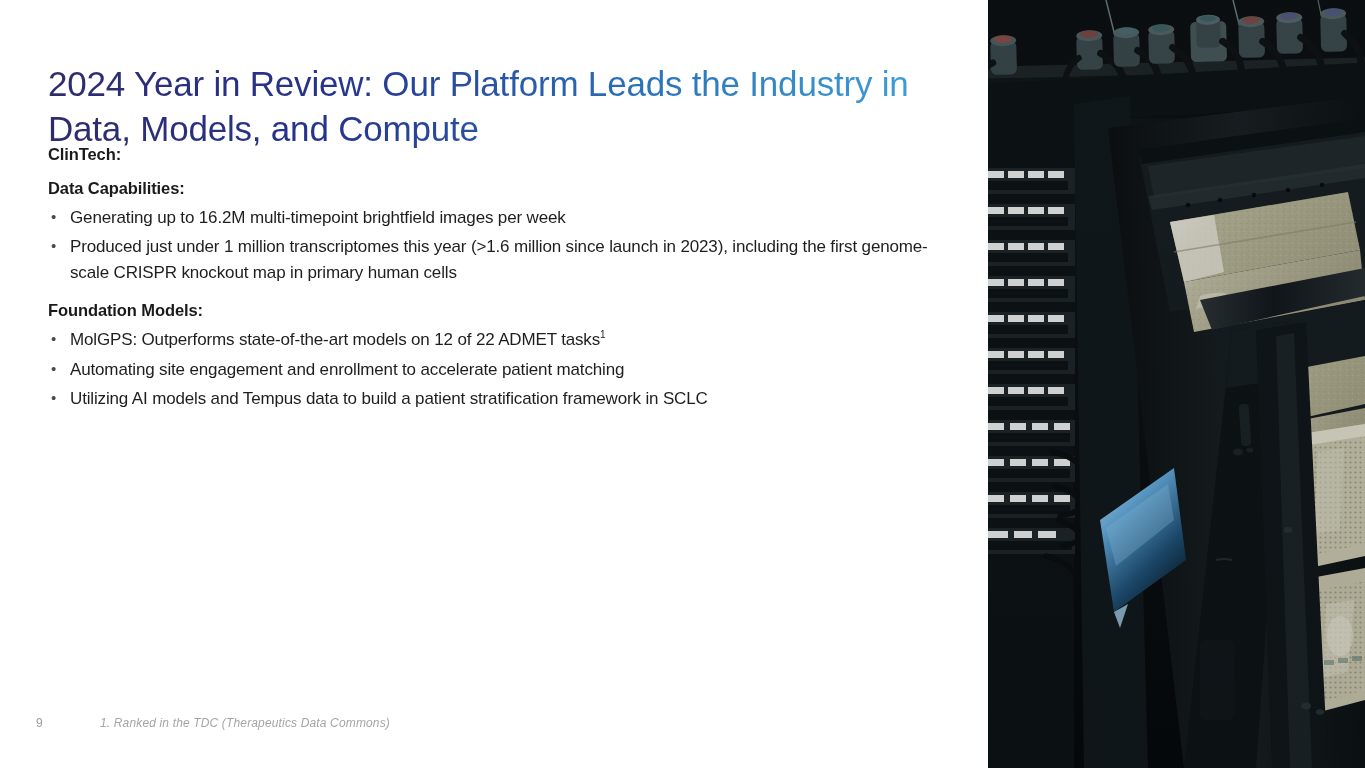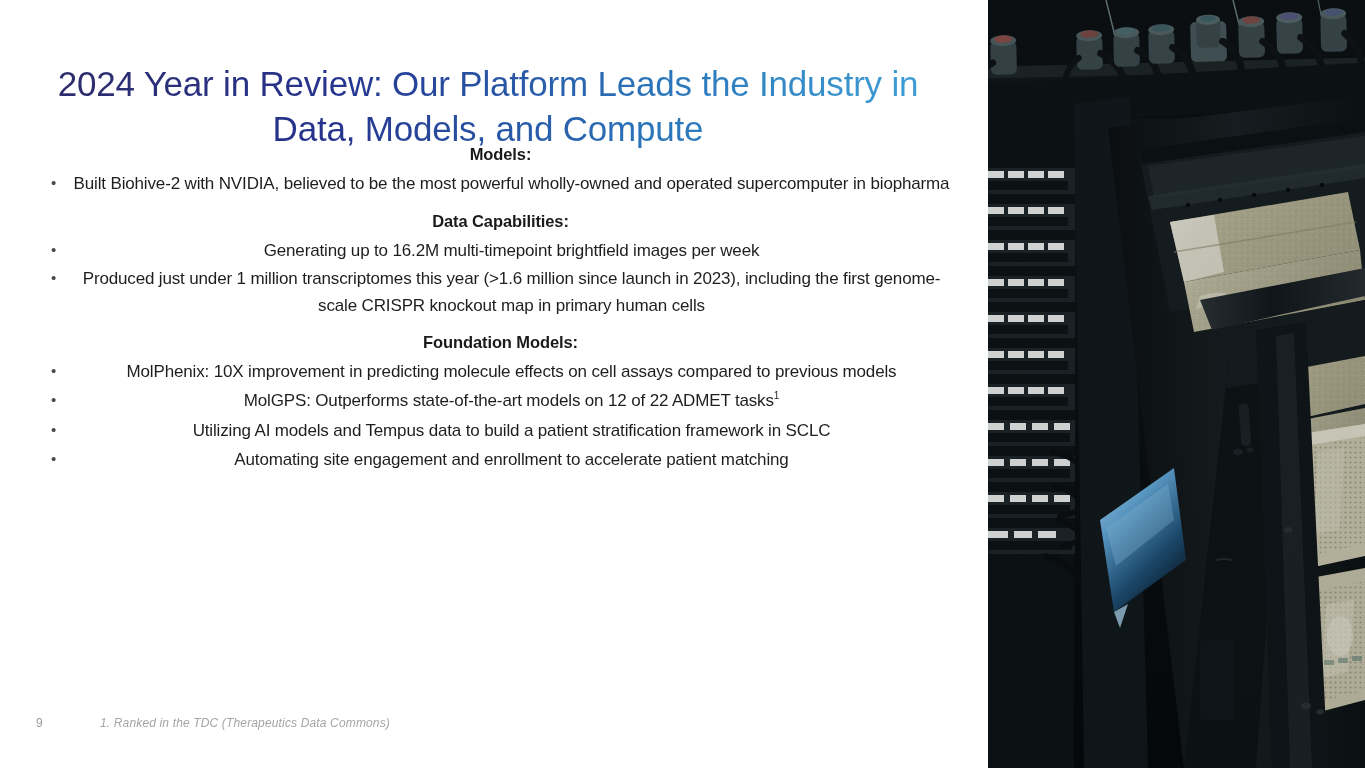--- a/index.html
+++ b/index.html
@@ -22,21 +22,20 @@
     background: #ffffff;
   }
 
   
   .content {
     position: absolute;
     left: 0; top: 0;
     width: 988px;
     height: 768px;
     box-sizing: border-box;
-    text-align: center;
   }
 
   .slide-title {
     position: absolute;
     left: 48px;
     top: 38px;
     width: 880px;
     font-size: 35px;
     line-height: 45px;
     font-weight: 400;
@@ -141,46 +140,42 @@
 
 <div class="slide">
 
   <div class="content">
 
     <h1 class="slide-title">2024 Year in Review: Our Platform Leads the Industry in Data, Models, and Compute</h1>
 
     <div class="body-area">
 
       <div class="section">
-        <div class="section-heading">Models:</div>
-        <ul class="bullet-list">
-          <li class="bullet">Built Biohive-2 with NVIDIA, believed to be the most powerful wholly-owned and operated supercomputer in biopharma</li>
-        </ul>
+        <div class="section-heading">ClinTech:</div>
       </div>
 
       <div class="section">
         <div class="section-heading">Data Capabilities:</div>
         <ul class="bullet-list">
           <li class="bullet">Generating up to 16.2M multi-timepoint brightfield images per week</li>
           <li class="bullet">Produced just under 1 million transcriptomes this year (&gt;1.6 million since launch in 2023), including the first genome-scale CRISPR knockout map in primary human cells</li>
         </ul>
       </div>
 
       <div class="section">
         <div class="section-heading">Foundation Models:</div>
         <ul class="bullet-list">
-          <li class="bullet">MolPhenix: 10X improvement in predicting molecule effects on cell assays compared to previous models</li>
           <li class="bullet"><span>MolGPS: Outperforms state-of-the-art models on 12 of 22 ADMET tasks</span><sup>1</sup></li>
         </ul>
       </div>
 
       <div class="section">
         <ul class="bullet-list">
+          <li class="bullet">Automating site engagement and enrollment to accelerate patient matching</li>
           <li class="bullet">Utilizing AI models and Tempus data to build a patient stratification framework in SCLC</li>
-          <li class="bullet">Automating site engagement and enrollment to accelerate patient matching</li>
         </ul>
       </div>
 
     </div>
 
     <div class="footer">
       <div class="page-number">9</div>
       <div class="footnote">1. Ranked in the TDC (Therapeutics Data Commons)</div>
     </div>
 

